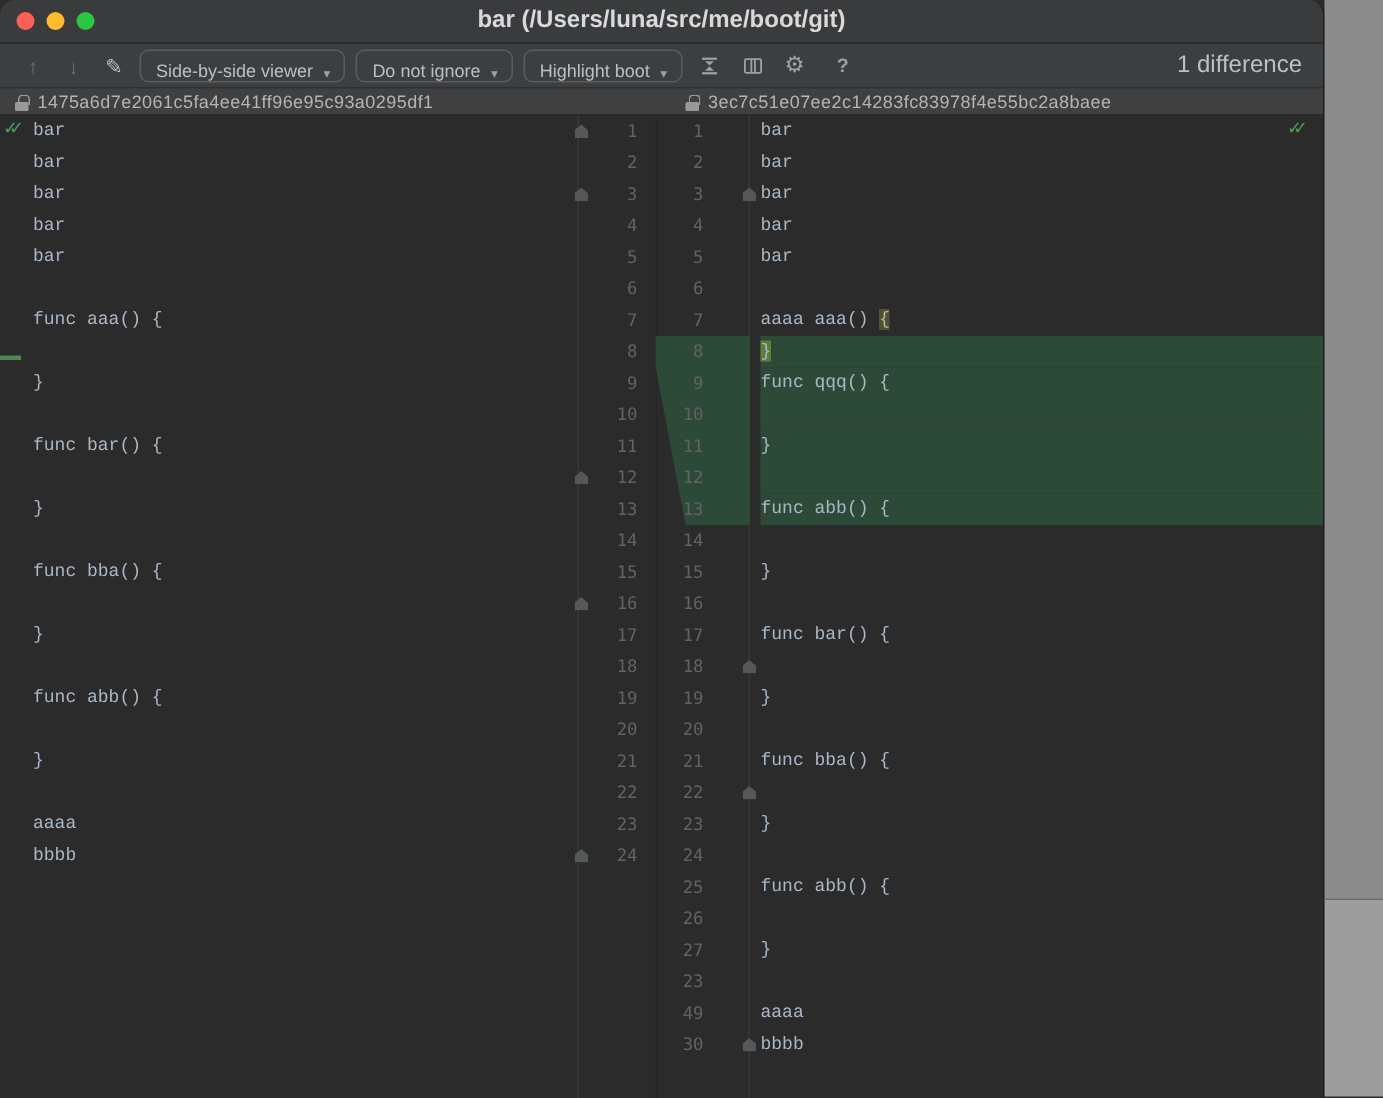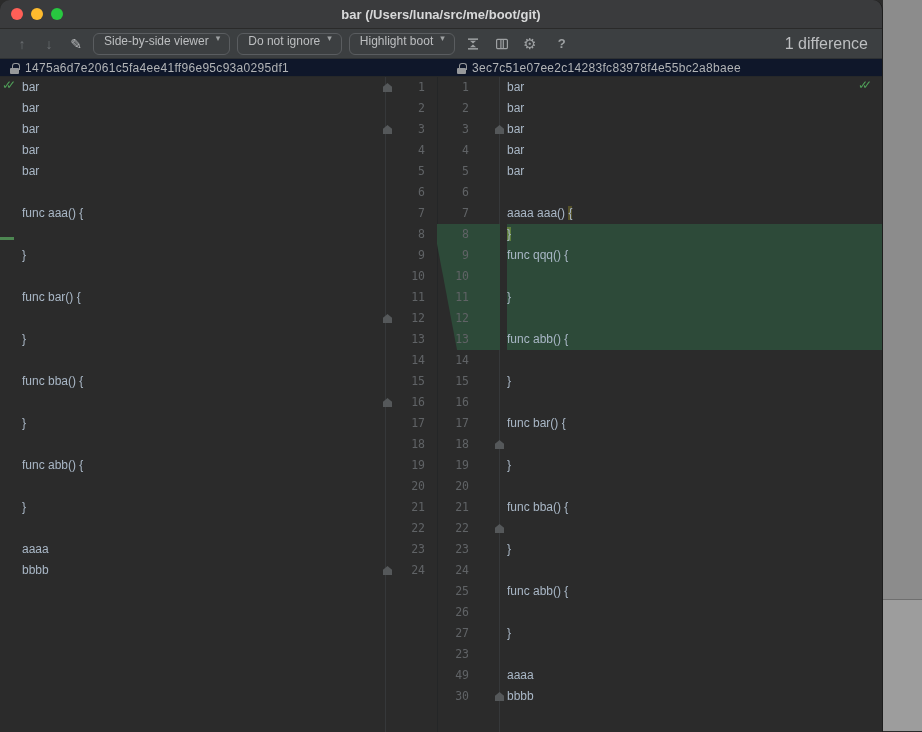--- a/index.html
+++ b/index.html
@@ -13,54 +13,54 @@
 
   .window{position:absolute;left:0;top:0;width:883px;height:732px;background:#2b2b2b;
           border-radius:10px 10px 0 0;overflow:hidden;border-right:1px solid #1d1d1d}
 
   
   .titlebar{height:29px;background:#3a3b3d;position:relative;display:flex;align-items:center;
             justify-content:center;border-bottom:1px solid #2a2a2a}
   .traffic{position:absolute;left:11px;top:8px;display:flex;gap:8px}
   .light{width:12px;height:12px;border-radius:50%}
   .light.close{background:#ff5f57}.light.min{background:#febb2e}.light.zoom{background:#28c840}
-  .title{font-size:13px;font-weight:bold;color:#d8d9da}
+  .title{font-size:16px;font-weight:bold;color:#d8d9da}
 
   
   .toolbar{height:30px;background:#3c3f41;display:flex;align-items:center;padding:0 12px;gap:7px;
            border-bottom:1px solid #2e3133}
   .tb-icon{color:#9ea1a3;font-size:14px;width:20px;height:22px;line-height:22px;text-align:center;
            display:inline-block}
   .tb-icon.dim{color:#6b6f72}
   .tb-icon.pencil{color:#bcbec0}
-  .dd{display:flex;align-items:flex-start;gap:7px;border:1px solid #5a5d60;border-radius:6px;
+  .dd{display:flex;align-items:flex-end;gap:7px;border:1px solid #5a5d60;border-radius:6px;
       padding:0 9px 0 10px;color:#bdbfc1;font-size:12px;height:22px;background:#3c3f41}
   .chev{color:#9ea1a3;font-size:9px;line-height:1}
   .svg-btn{width:22px;height:22px;display:flex;align-items:center;justify-content:center}
   .help{color:#9ea1a3;font-size:13px;font-weight:bold;width:18px;text-align:center;margin-left:6px}
   .diffcount{margin-left:auto;color:#bdbfc1;font-size:16px;padding-right:2px}
 
   
-  .hashrow{height:18px;background:#0f172a;position:relative;border-bottom:1px solid #262829}
+  .hashrow{height:18px;background:#404040;position:relative;border-bottom:1px solid #262829}
   .hash{position:absolute;top:1px;display:flex;align-items:center;gap:6px;color:#b2b4b6;
         font-size:12px;letter-spacing:.3px;height:16px}
   .hash.left{left:10px}.hash.right{left:457px}
   .lock{position:relative;width:9px;height:11px;display:inline-block;flex:0 0 auto}
   .lock:before{content:"";position:absolute;left:1.5px;top:0;width:6px;height:6px;
                border:1.5px solid #97999b;border-bottom:none;border-radius:3px 3px 0 0}
   .lock:after{content:"";position:absolute;left:0;top:5px;width:9px;height:6px;background:#97999b;border-radius:1px}
 
   
   .diff{position:absolute;top:77px;left:0;width:883px;height:655px;background:#2b2b2b}
   .vline{position:absolute;top:0;bottom:0;width:1px}
   #sep1{left:385px;background:#36383a}
   #sep2{left:437px;background:#242627}
   #sep3{left:499px;background:#36383a}
 
-  .code-col{position:absolute;top:0;font-family:Liberation Sans, sans-serif;font-size:12px;
+  .code-col{position:absolute;top:0;font-family:Liberation Mono, monospace;font-size:12px;
             color:#a9b7c6;z-index:2}
   .code-line{height:21px;line-height:21px;white-space:pre}
   #left-code{left:0;width:385px;padding-left:22px}
   #right-code{left:500px;width:383px;padding-left:7px}
   #right-code .ins{background:var(--ins-bg)}
 
   .num-col{position:absolute;top:0;font-family:"DejaVu Sans Mono",monospace;font-size:11.5px;
            color:#606366;text-align:right;z-index:2}
   #left-nums{left:385px;width:48px;padding-right:8px}
   #right-nums{left:437px;width:36px;padding-right:4px}

